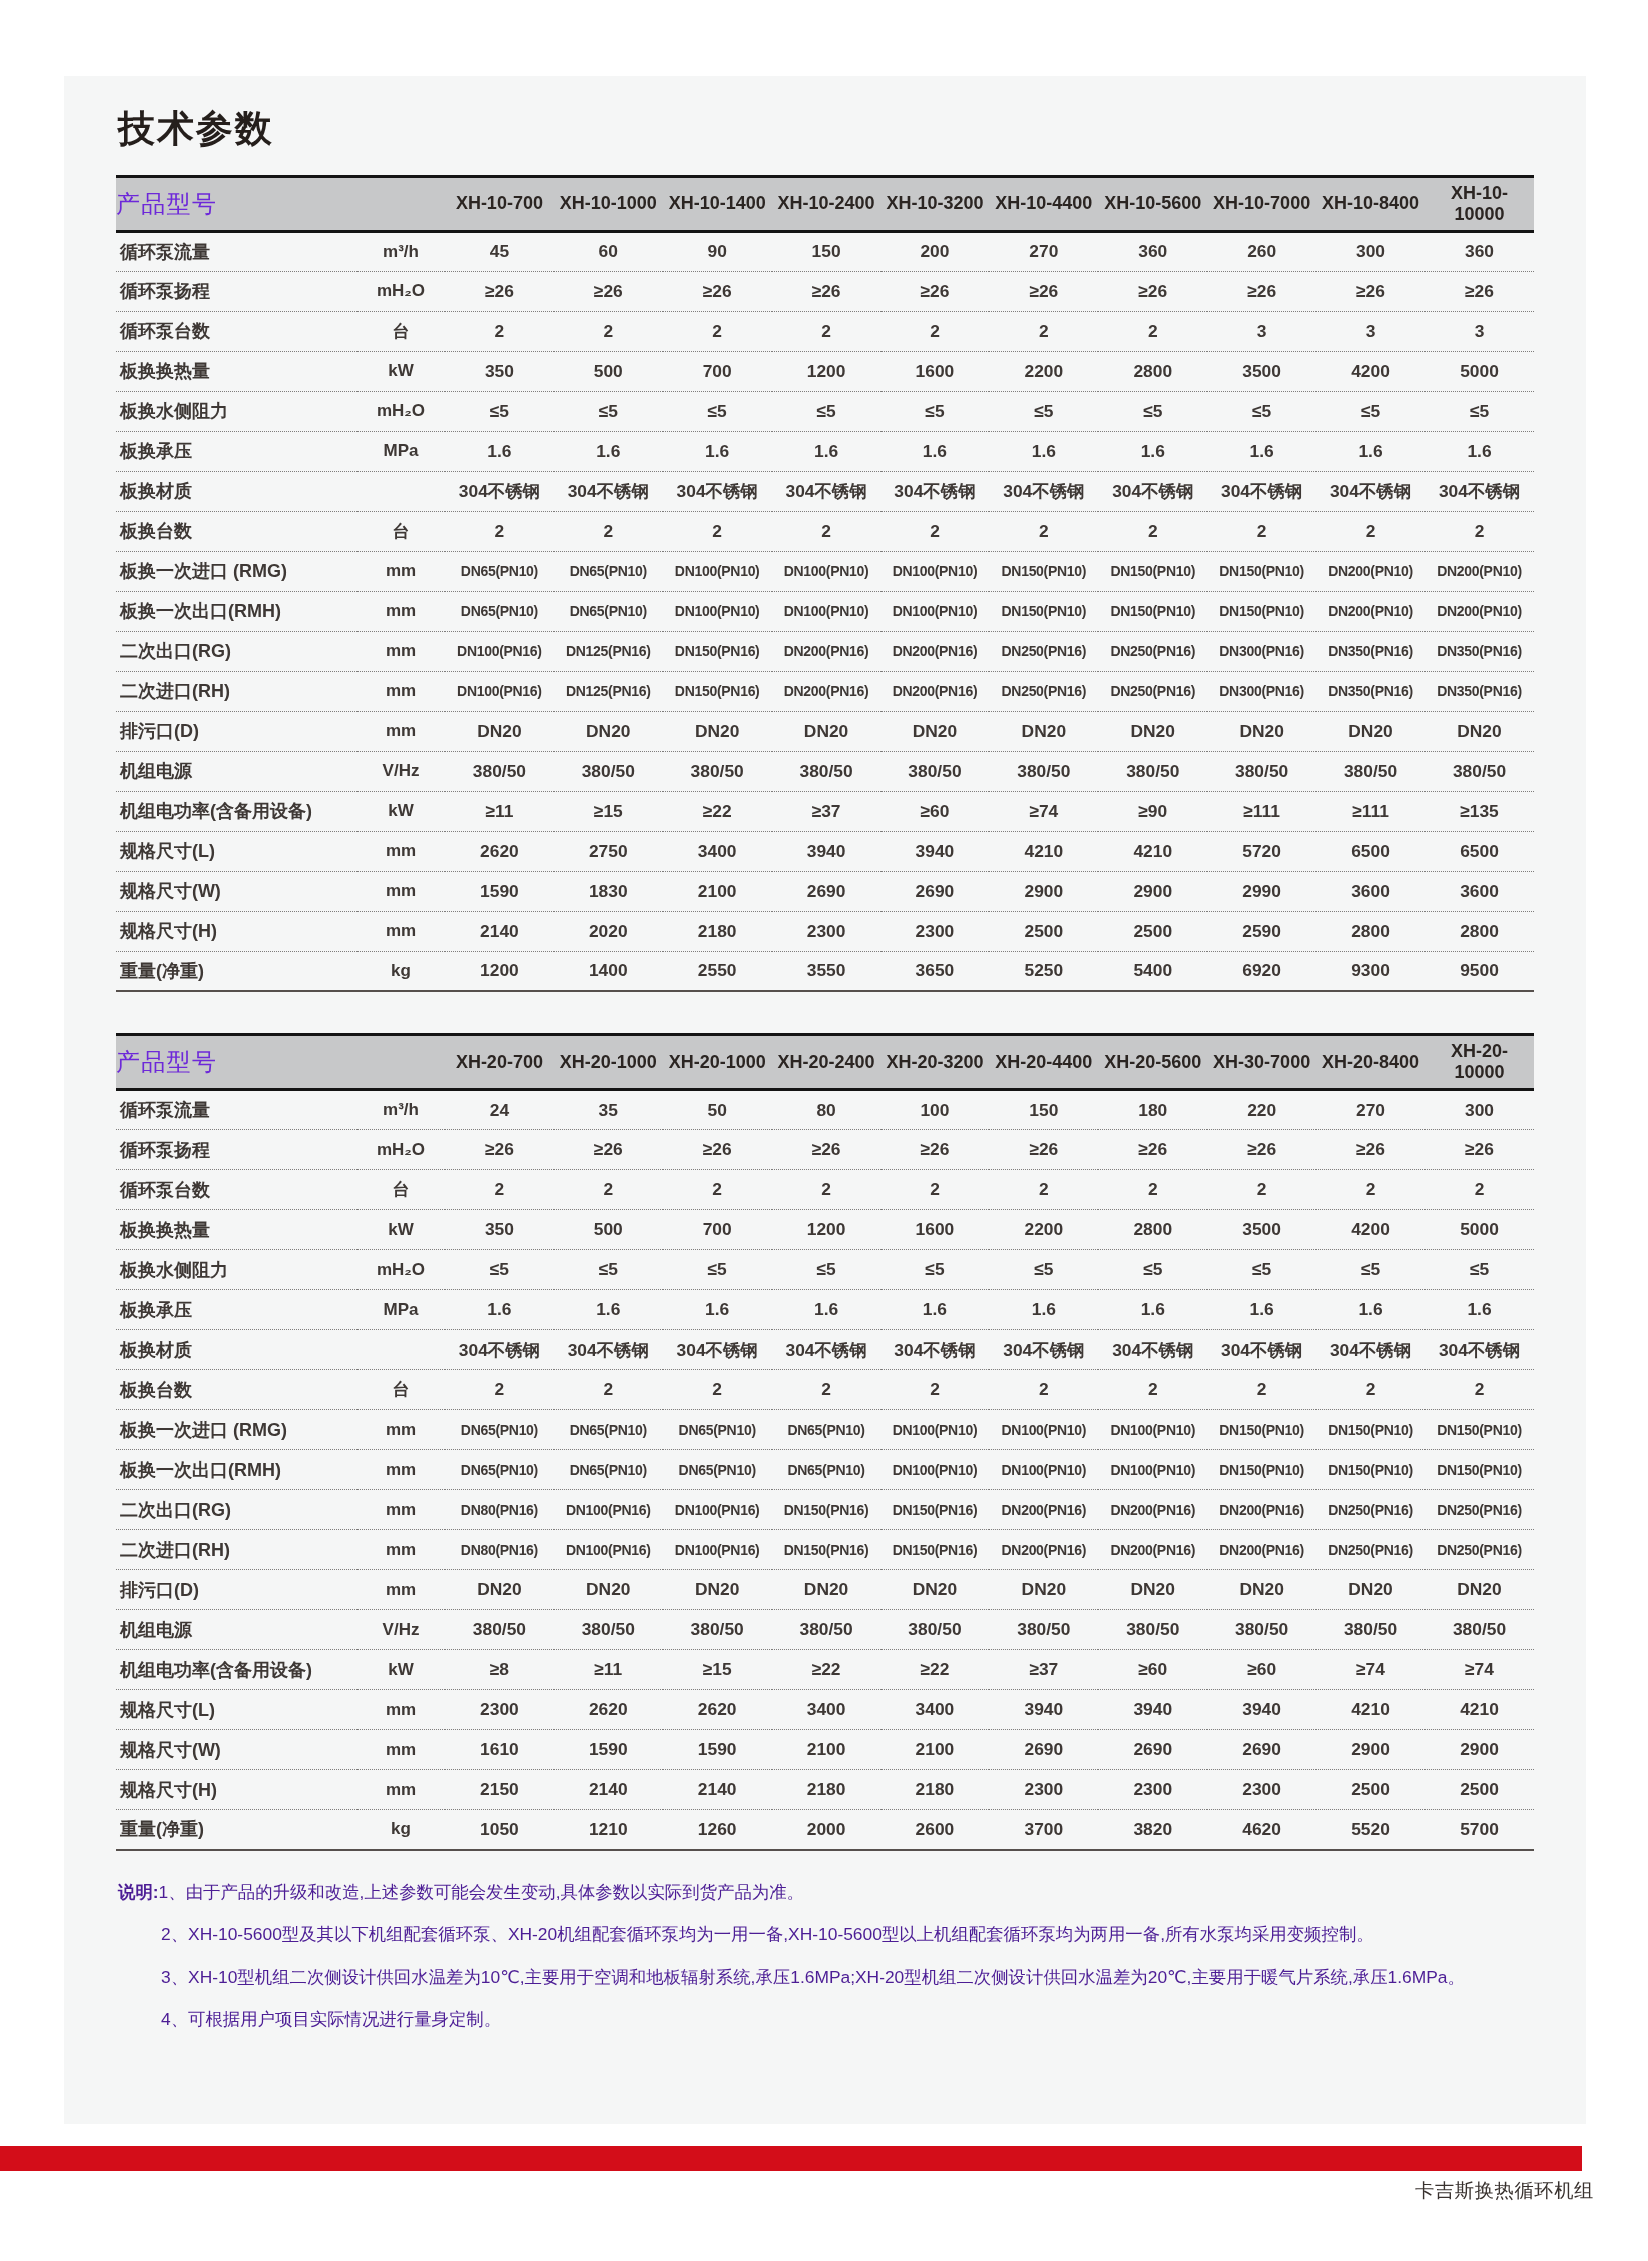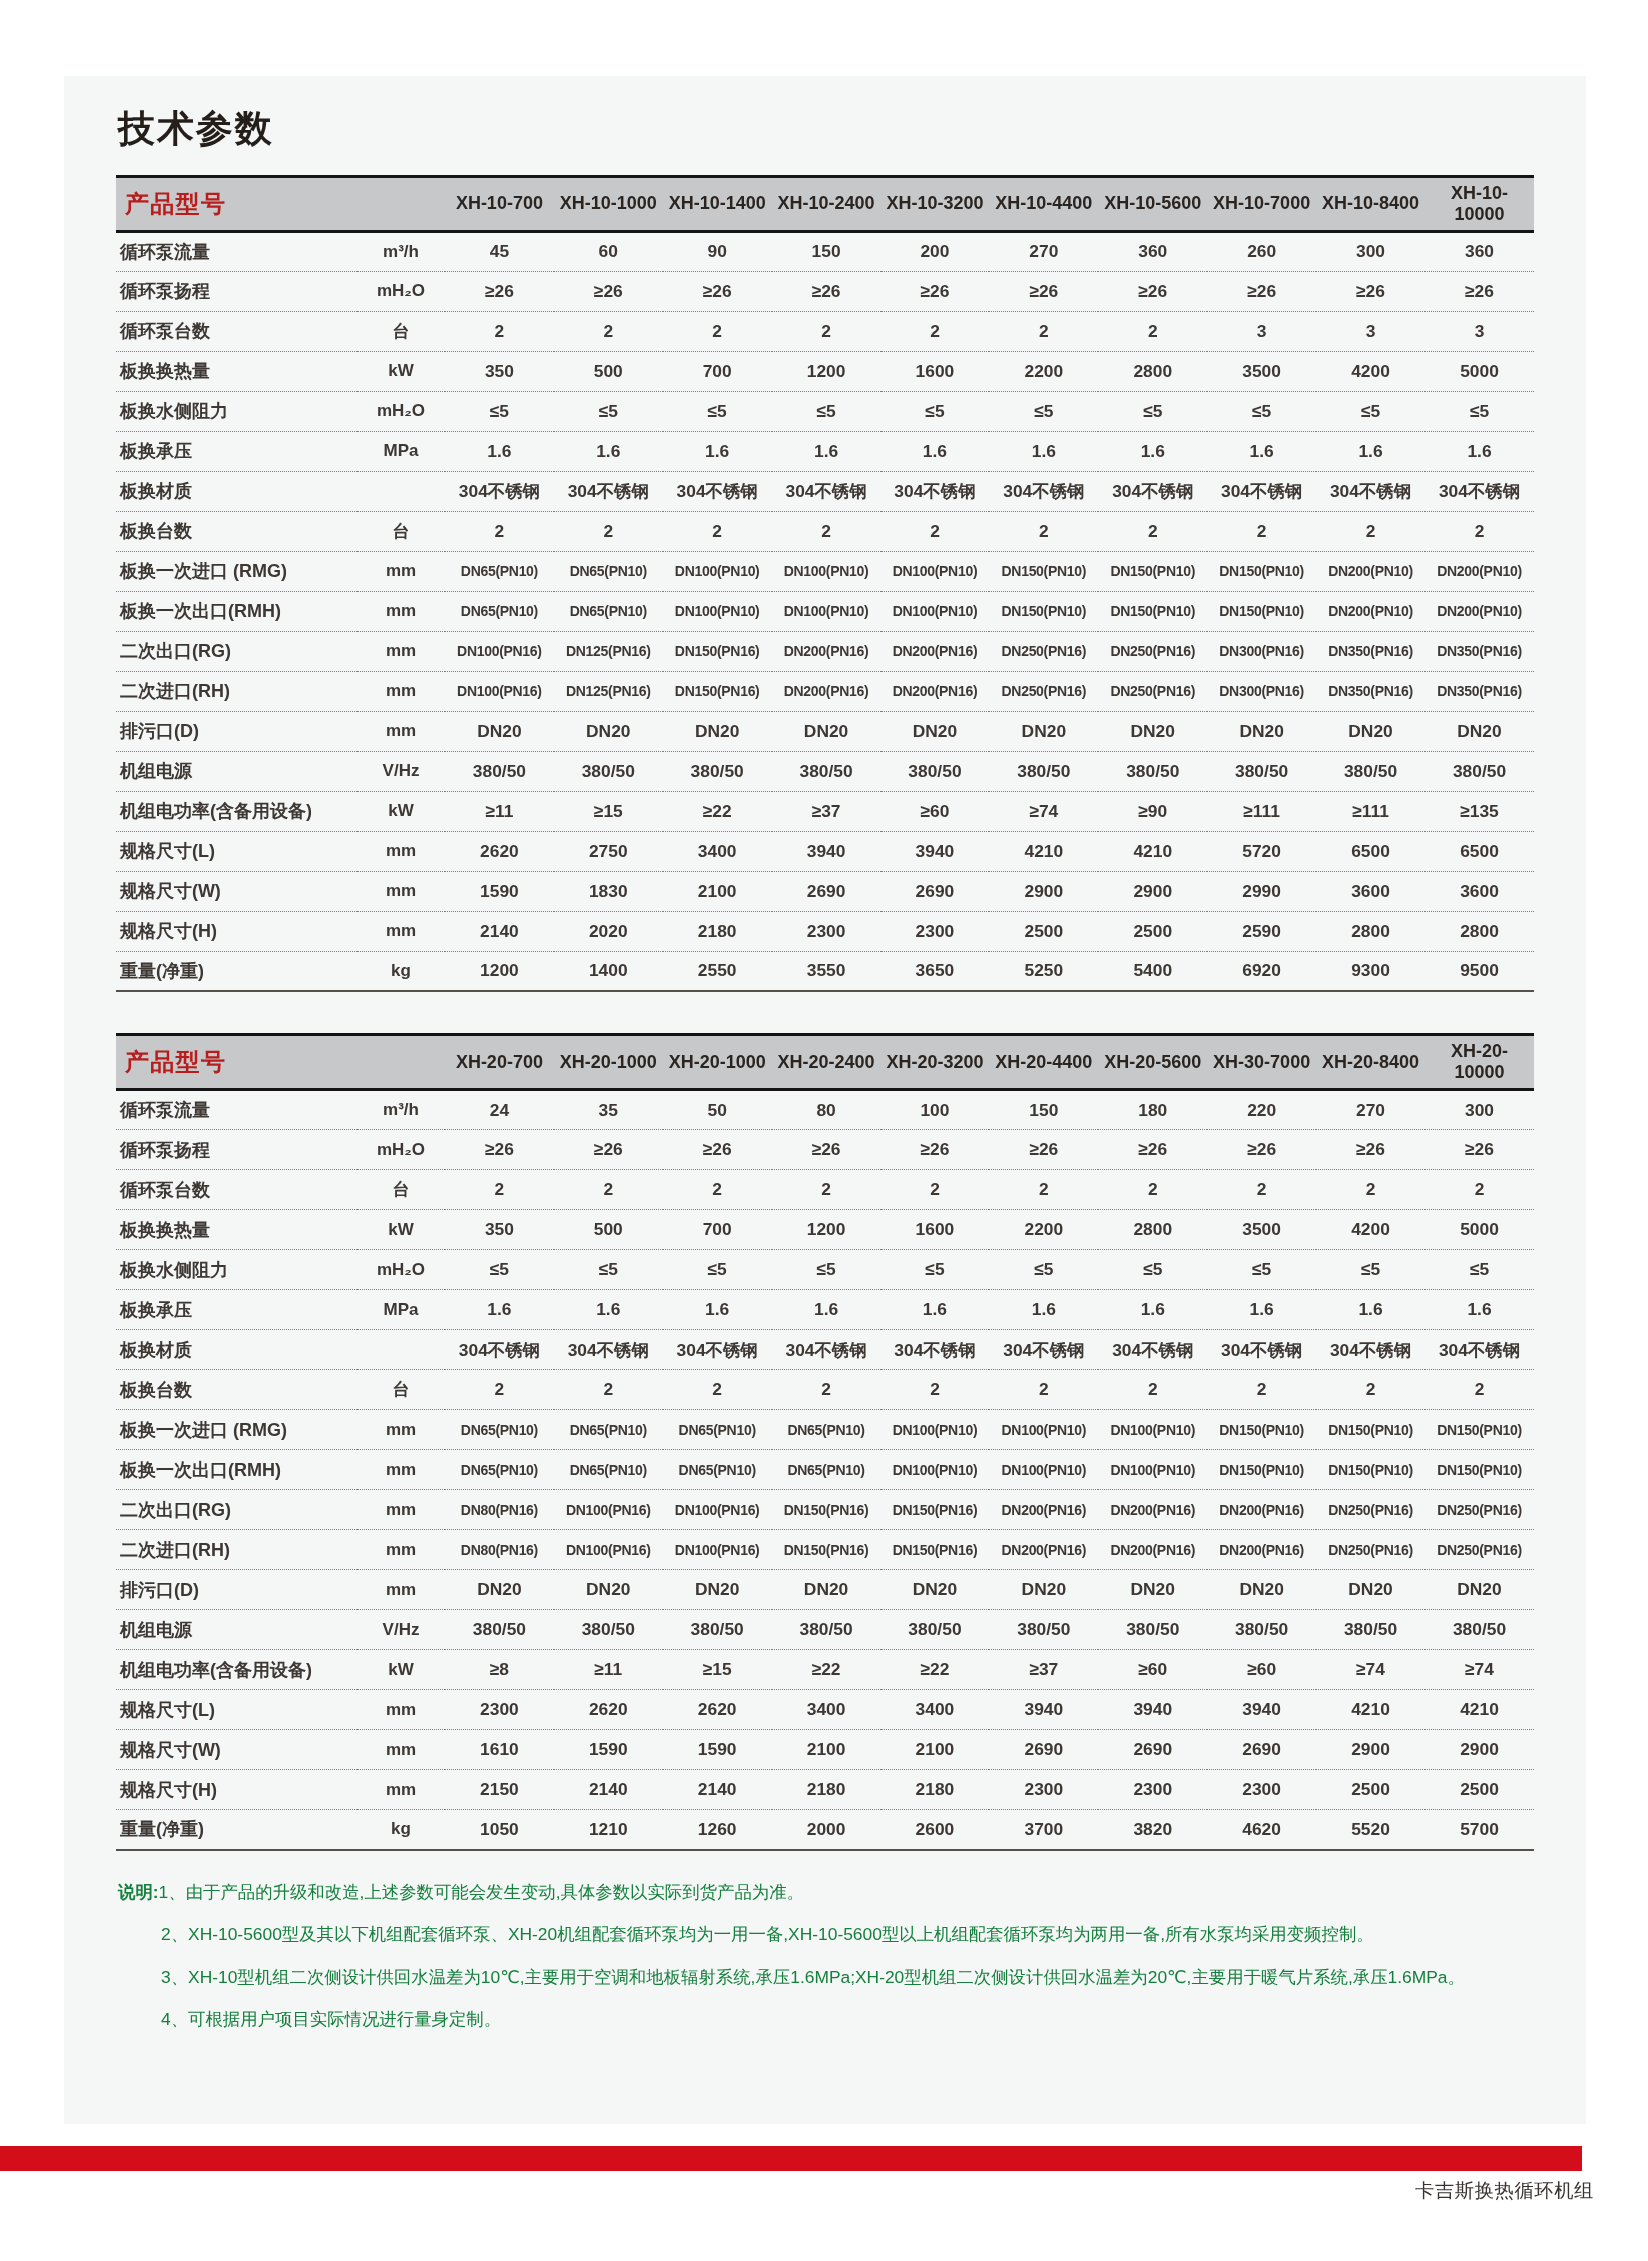--- a/index.html
+++ b/index.html
@@ -26,43 +26,43 @@
   table.spec-table.first { margin-top:24px; }
   table.spec-table.second { margin-top:41px; }
   col.c-label { width:17%; }
   col.c-unit  { width:6.2%; }
   thead tr.head-row {
     background:#c7c8c9; height:55px;
     border-top:3.2px solid #141414;
     border-bottom:3.9px solid #141414;
   }
   th.label-cell {
-    text-align:left; padding-left:9px;
-    font-size:24px; font-weight:bold; color:#b91c1c; letter-spacing:1.3px;
+    text-align:left; padding-left:0;
+    font-size:24px; font-weight:normal; color:#6d28d9; letter-spacing:1.3px;
   }
   th.model-cell {
     text-align:center; padding:0 1.3px;
     font-size:18px; font-weight:bold; color:#2b2522;
   }
   tbody tr.data-row {
     height:40px;
     border-bottom:1.3px dotted #7f7d7c;
     font-weight:bold;
   }
   tbody tr.data-row:last-child {
     border-bottom:2.6px solid #56504d;
   }
   td { vertical-align:middle; }
   td.label-cell { text-align:left; padding-left:3.9px; font-size:18px; }
   td.unit-cell  { text-align:center; font-size:17px; }
   td.value-cell { text-align:center; font-size:17.4px; }
   td.value-cell.small { font-size:14px; letter-spacing:-0.3px; }
   .notes {
     margin-top:31px; padding:0 52px 0 54px;
-    font-size:17.4px; color:#15803d; line-height:1.15;
+    font-size:17.4px; color:#4c1d95; line-height:1.15;
   }
   .note-line { margin:0 0 22.6px 0; }
   .note-line.indent { padding-left:43px; }
   .note-prefix { font-weight:bold; }
   .footer-bar {
     position:absolute; left:0; top:2146px;
     width:1582px; height:24.5px;
   }
   .footer-text {
     position:absolute; left:0; top:2177px; width:1582px;

